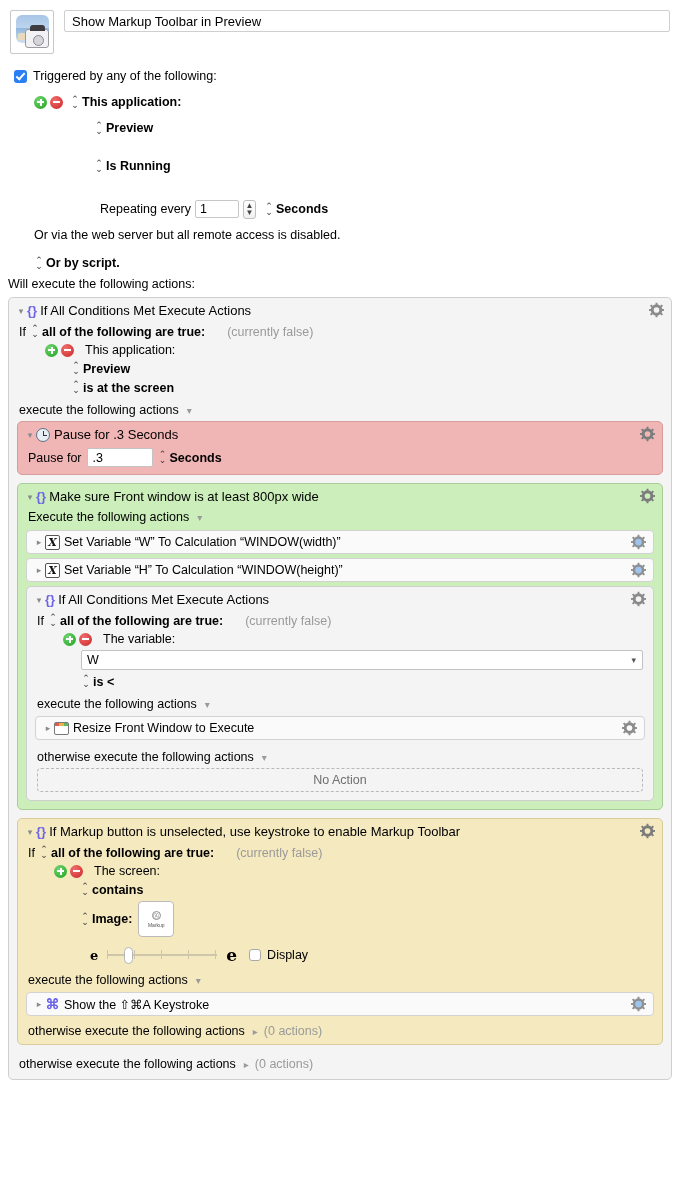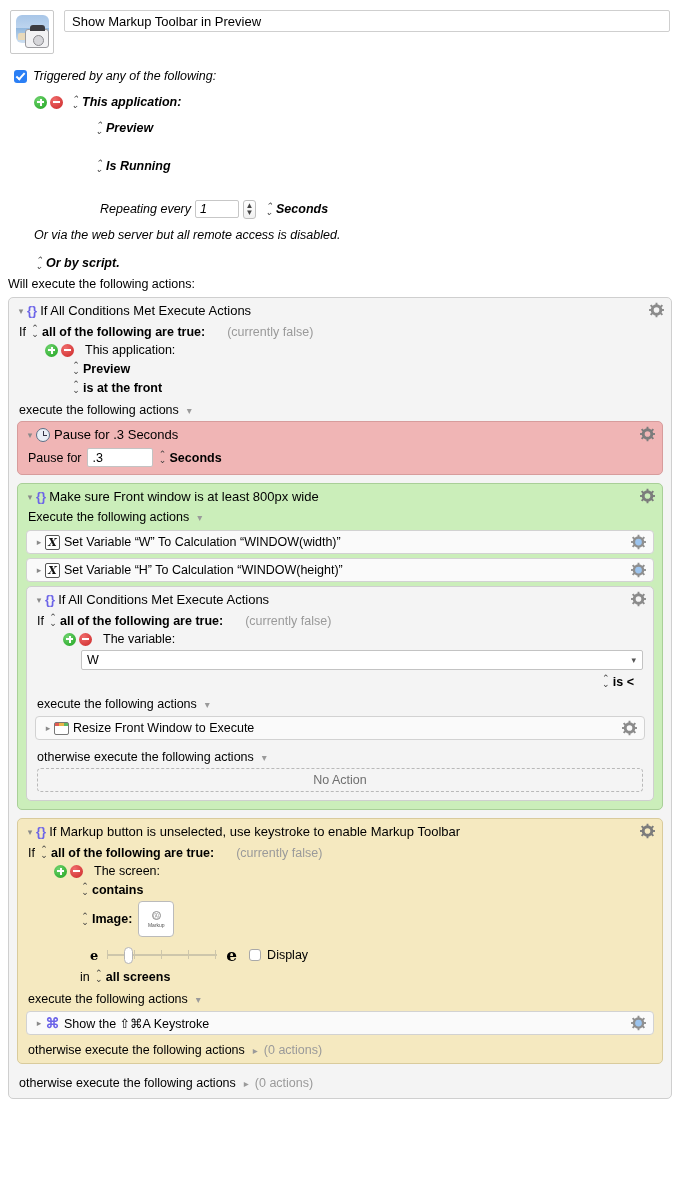--- a/index.html
+++ b/index.html
@@ -42,21 +42,21 @@
   }
   .title-field {
     margin-left: 10px; flex: 1 1 auto; height: 22px;
     border: 1px solid #cfcfcf; border-radius: 2px; background: #fff;
     display: flex; align-items: center; padding: 0 7px;
     font-size: 13px;
   }
 
   
   .triggers { padding: 8px 10px 0 14px; }
-  .row { display: flex; align-items: center; min-height: 20px; font-style: italic; }
+  .row { display: flex; align-items: center; min-height: 20px; }
   .cb {
     width: 13px; height: 13px; border-radius: 3px;
     background: #2b7ff5; position: relative; flex: 0 0 13px;
     margin-right: 6px;
   }
   .cb:after {
     content: ""; position: absolute; left: 4px; top: 1px;
     width: 3px; height: 7px; border: solid #fff;
     border-width: 0 2px 2px 0; transform: rotate(42deg);
   }
@@ -325,21 +325,21 @@
     <span style="margin-left:4px;">This application:</span>
   </div>
 
   <div class="cond-line ml56">
     <span class="popind"></span>
     <span class="bold">Preview</span>
   </div>
 
   <div class="cond-line ml56">
     <span class="popind"></span>
-    <span class="bold">is at the front</span>
+    <span class="bold">is at the screen</span>
   </div>
 
   <div class="cond-line" style="padding-top:6px;padding-bottom:2px;">
     <span>execute the following actions</span>
     <span class="chevsm">▾</span>
   </div>
 
   <div class="block pink" style="margin:2px 8px 8px 8px;">
     <div class="blk-title">
       <span class="tri">▾</span>
@@ -478,21 +478,21 @@
         <span class="plus"></span>
         <span class="minus"></span>
         <span style="margin-left:4px;">The variable:</span>
       </div>
 
       <div class="varfield">
         <span>W</span>
         <span class="chev">▾</span>
       </div>
 
-      <div class="cond-line" style="padding-left:54px;justify-content:flex-end;">
+      <div class="cond-line" style="padding-left:54px;">
         <span class="popind"></span>
         <span class="bold" style="margin-right:9px;">is &lt;</span>
       </div>
 
       <div class="cond-line" style="padding-top:6px;padding-bottom:1px;">
         <span>execute the following actions</span>
         <span class="chevsm">▾</span>
       </div>
 
       <div class="subaction">
@@ -587,25 +587,20 @@
         <span class="tick" style="left:54px;"></span>
         <span class="tick" style="left:81px;"></span>
         <span class="tick" style="left:108px;"></span>
         <span class="knob"></span>
       </span>
       <span class="e-big">e</span>
       <span class="disp-cb"></span>
       <span>Display</span>
     </div>
 
-    <div class="cond-line ml56">
-      <span style="margin-right:4px;">in</span>
-      <span class="popind"></span>
-      <span class="bold">all screens</span>
-    </div>
 
     <div class="cond-line" style="padding-top:6px;padding-bottom:1px;">
       <span>execute the following actions</span>
       <span class="chevsm">▾</span>
     </div>
 
     <div class="subaction">
       <span class="tri">▸</span>
       <span class="cmdicon">⌘</span>
       <span>Show the ⇧⌘A Keystroke</span>

